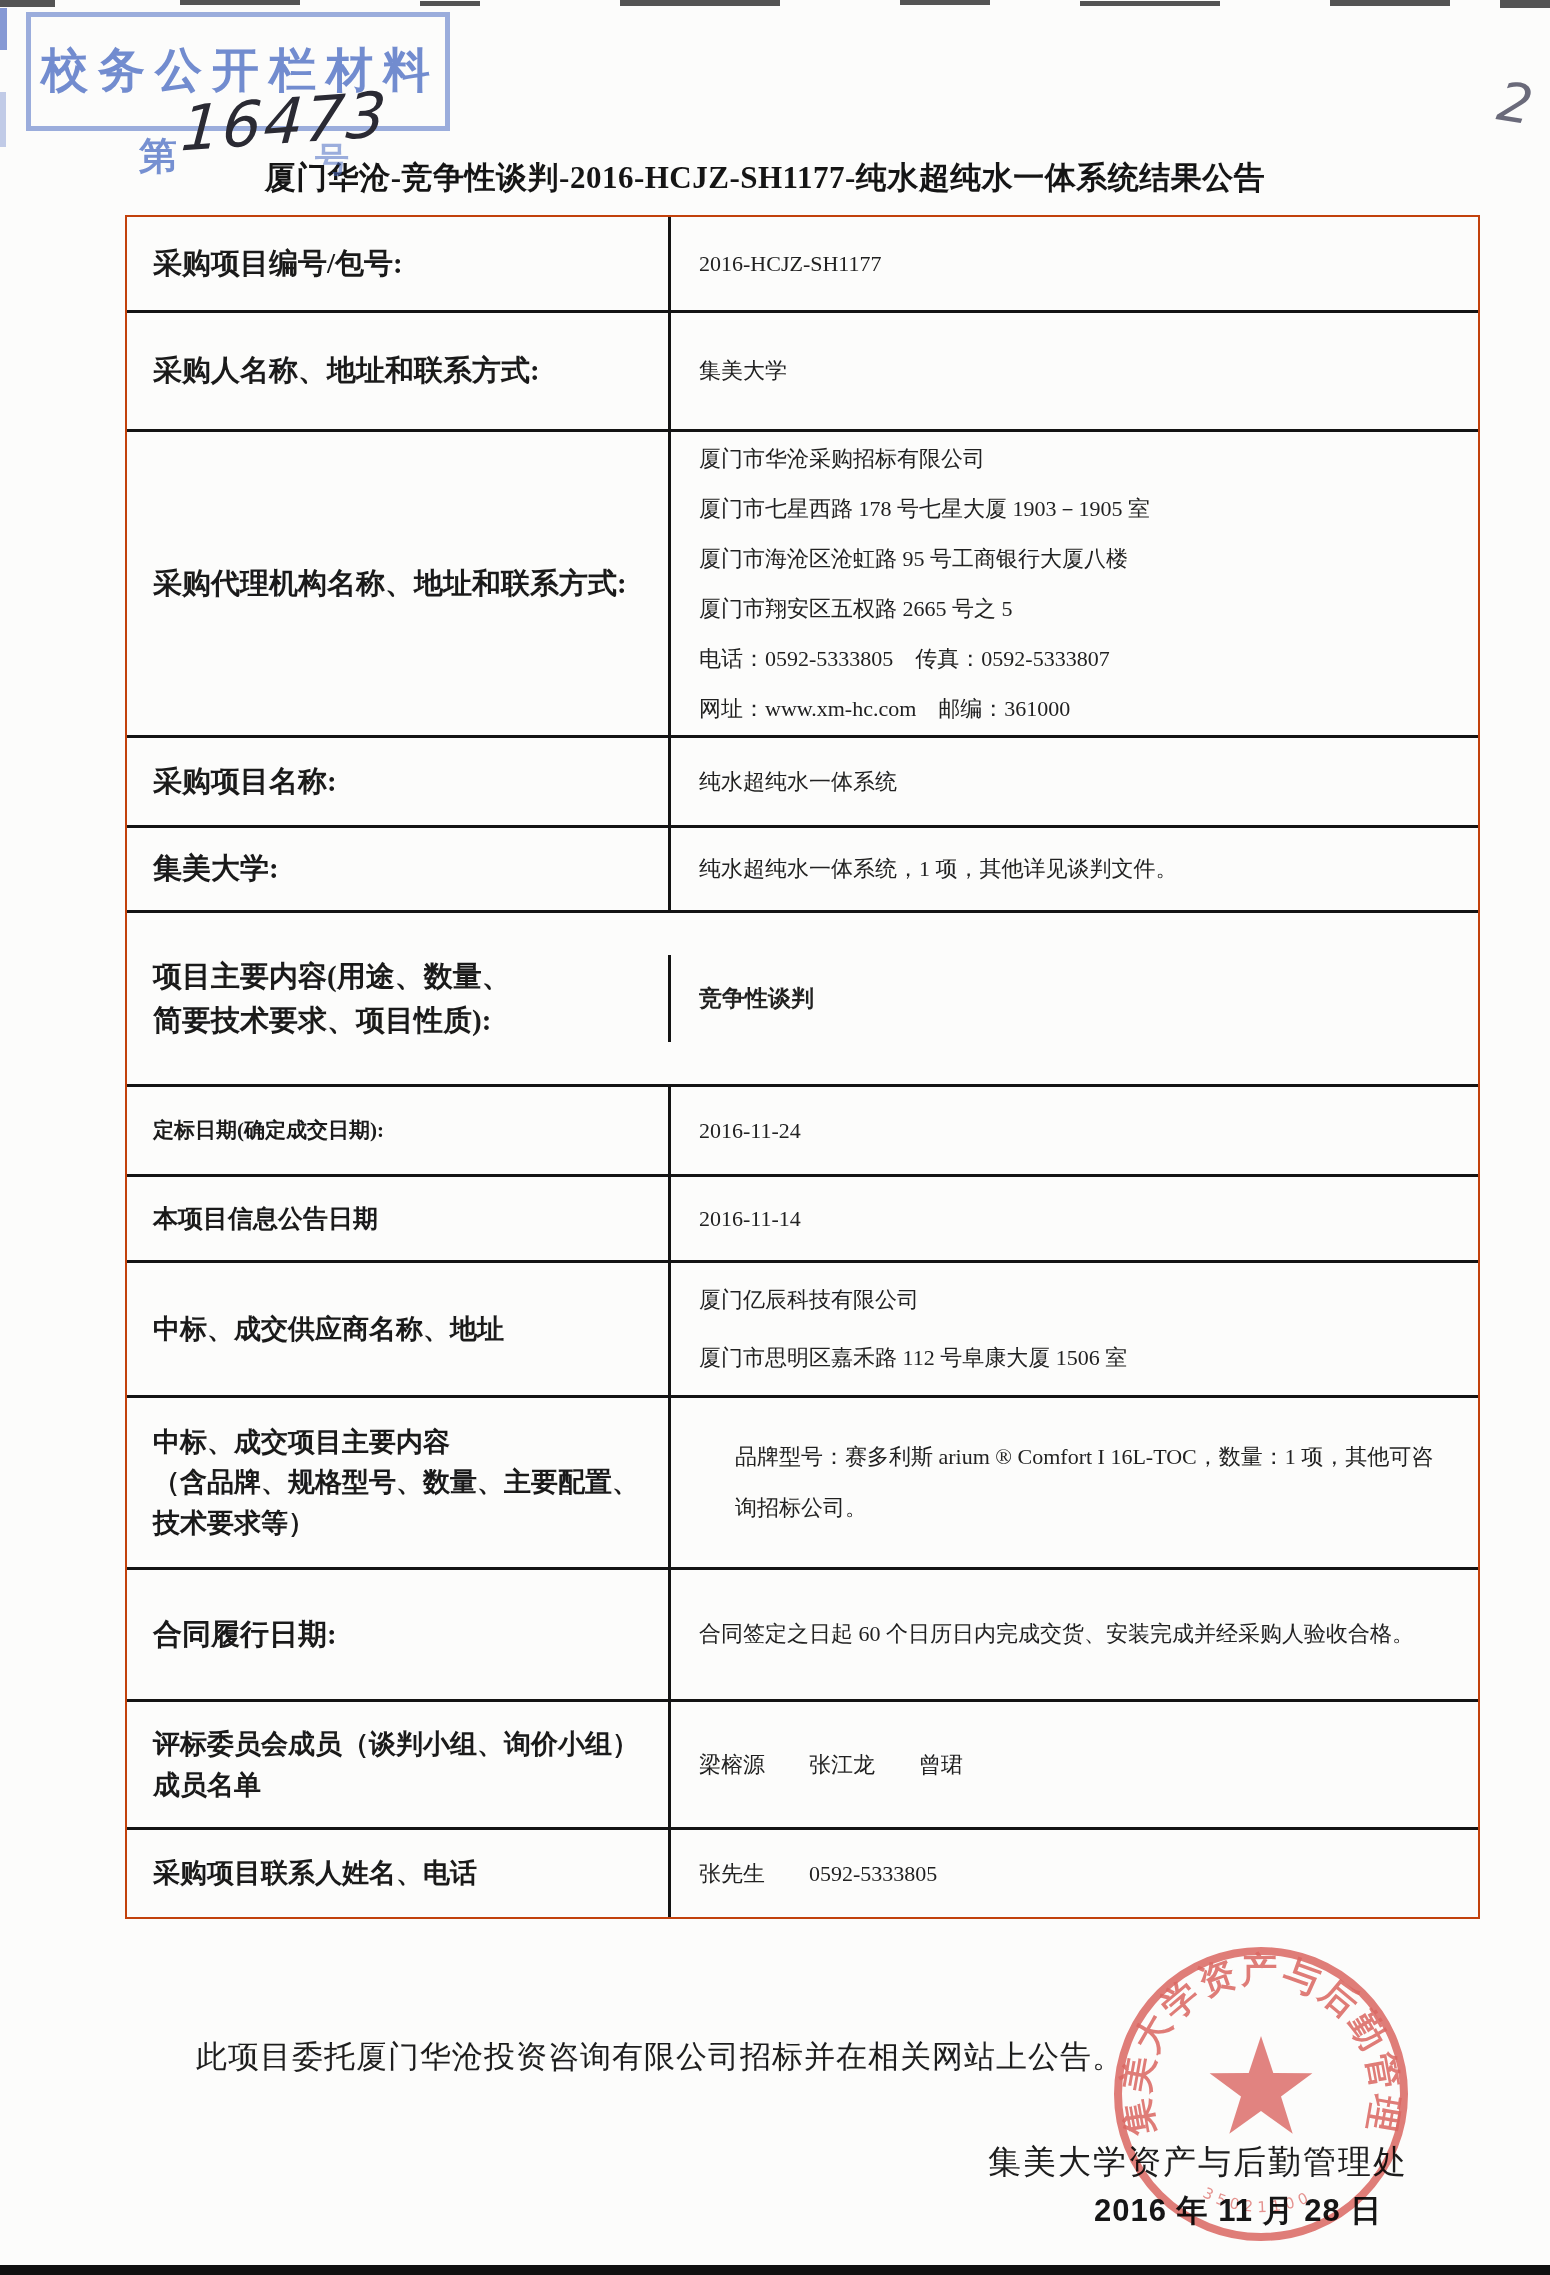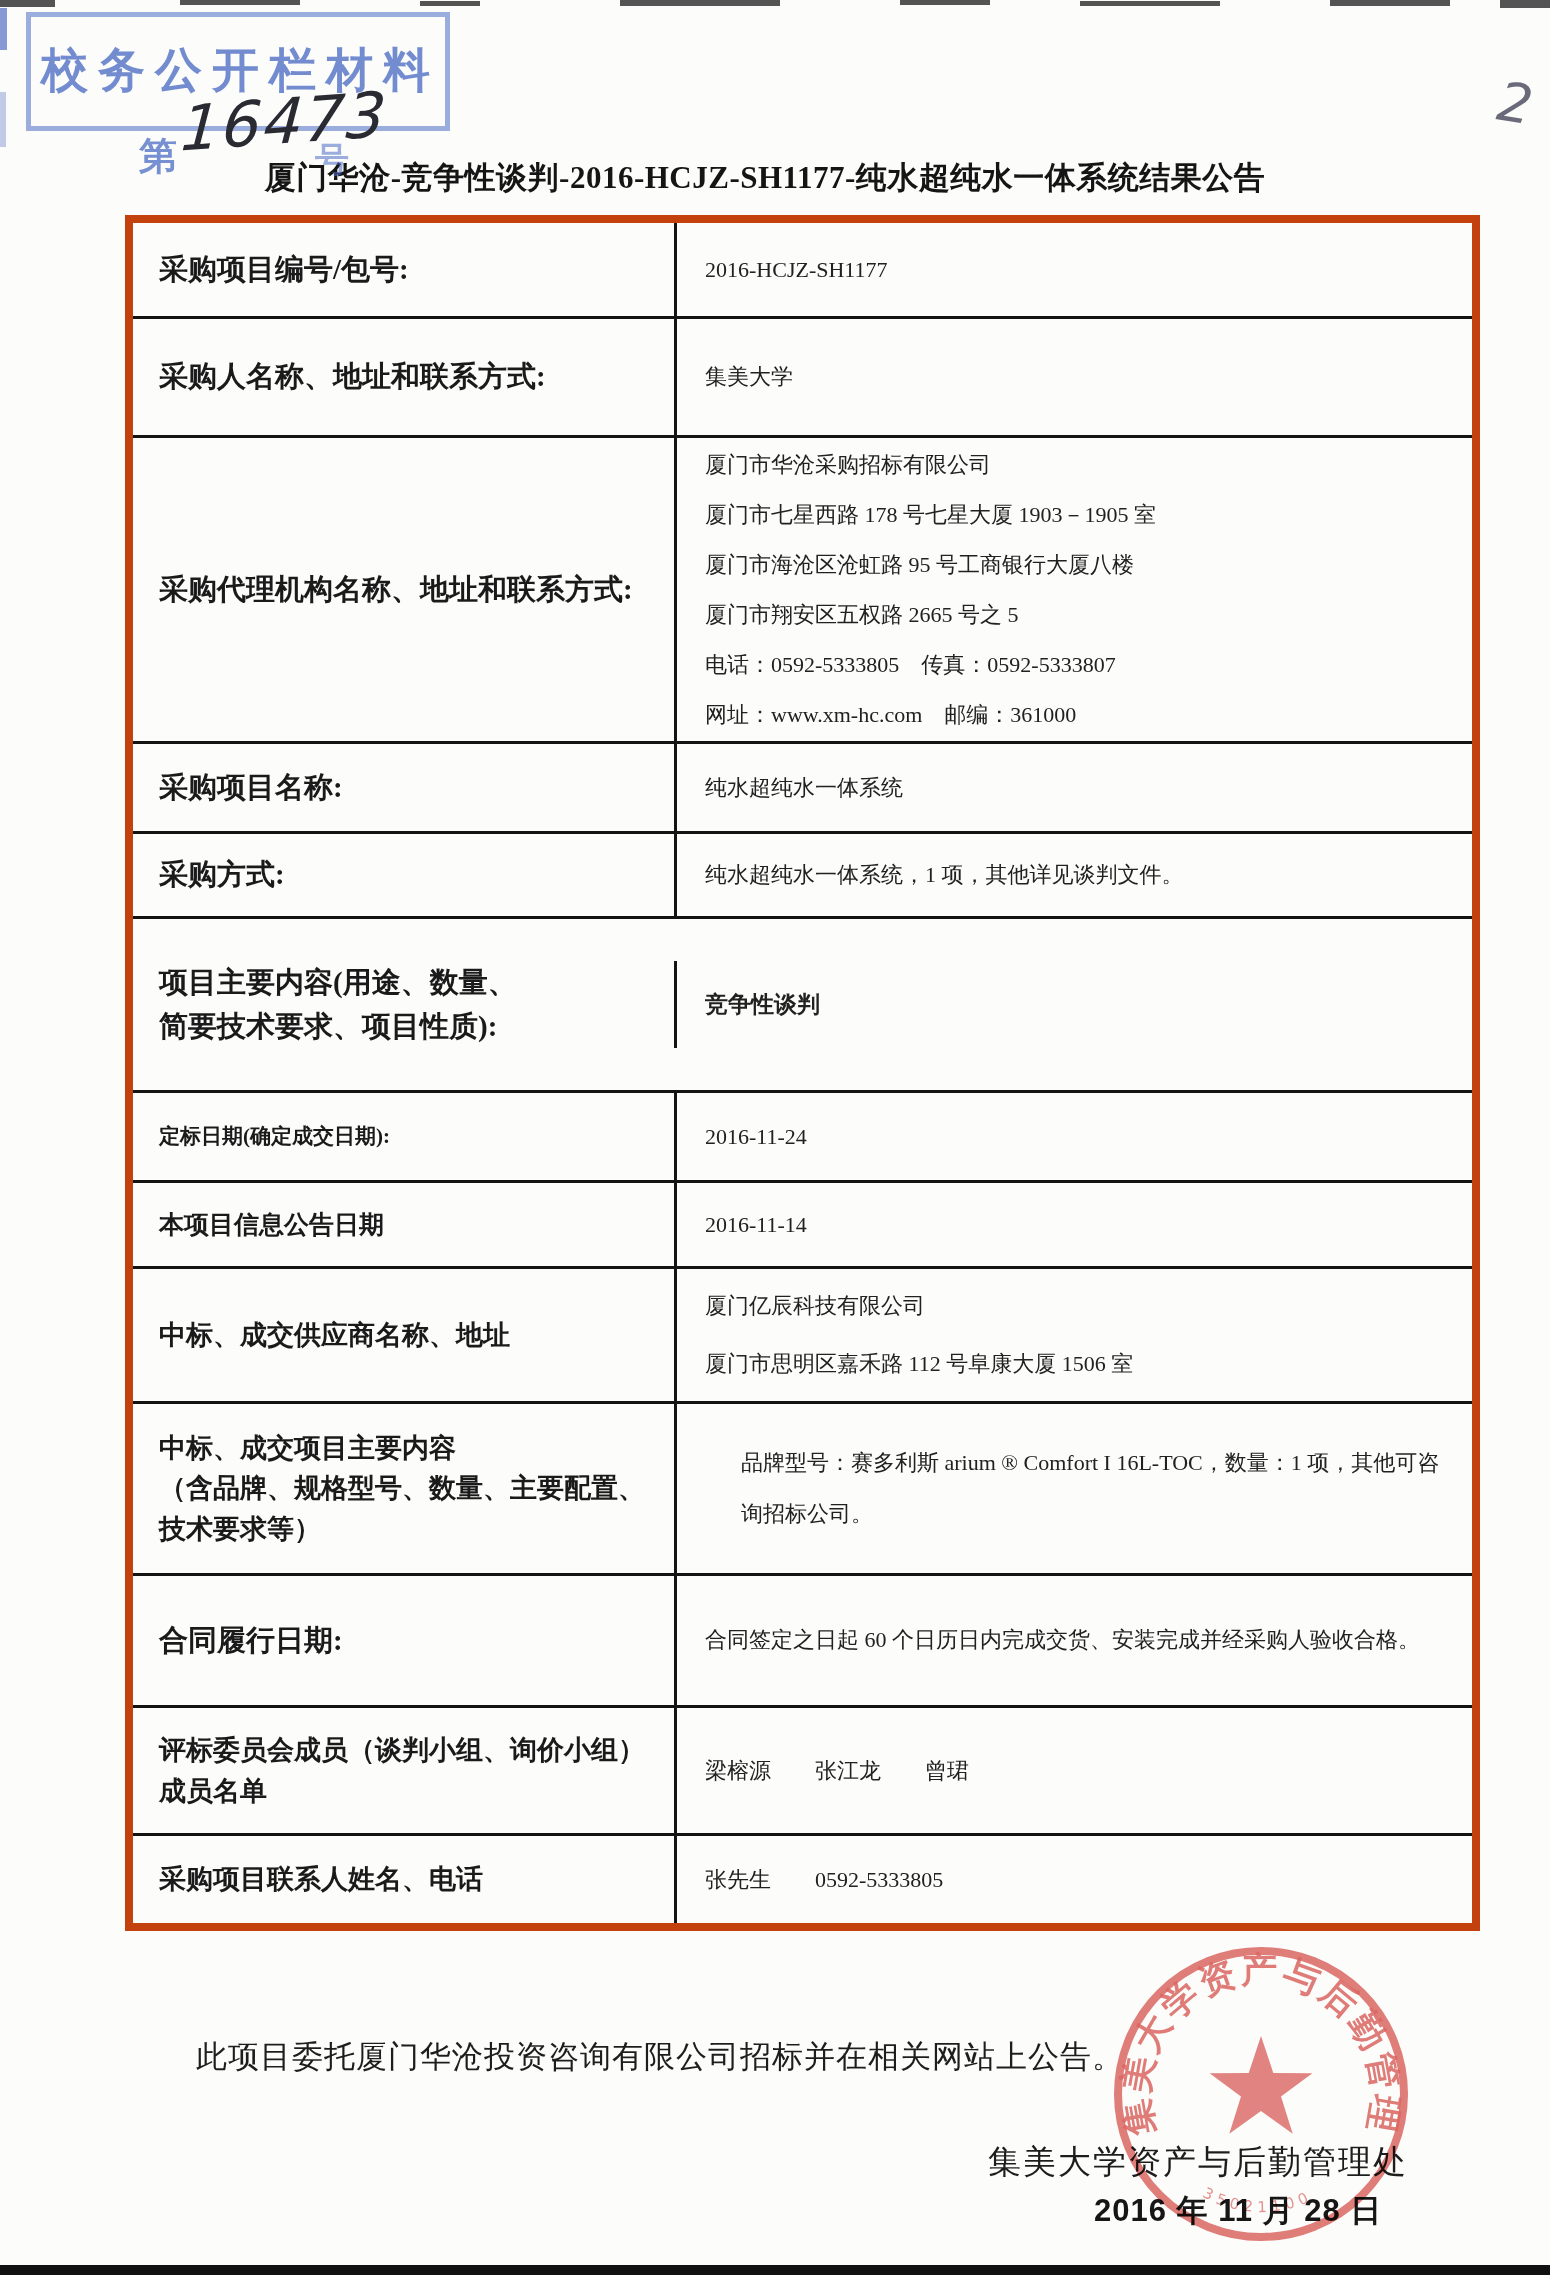--- a/index.html
+++ b/index.html
@@ -37,21 +37,21 @@
     font-family:"DejaVu Sans",cursive;color:#6a6a7a;transform:rotate(9deg);font-style:italic;
   }
   
   .doc-title{
     position:absolute;left:0;top:157px;width:1530px;text-align:center;
     font-size:31px;font-weight:700;letter-spacing:.5px;color:#151515;
   }
   
   .result-table{
     position:absolute;left:125px;top:215px;width:1355px;
-    border:8px solid #c2410c;box-sizing:border-box;z-index:1;background:transparent;
+    border:2px solid #c2410c;box-sizing:border-box;z-index:1;background:transparent;
   }
   .trow{display:flex;box-sizing:border-box;border-top:3px solid #141414;}
   .trow:first-child{border-top:none;}
   .lcell{
     width:544px;border-right:3px solid #141414;box-sizing:border-box;
     display:flex;align-items:center;padding:0 18px 0 26px;
     font-weight:700;font-size:29px;line-height:1.5;color:#1a1a1a;white-space:pre-line;
   }
   .vcell{
     flex:1;display:flex;flex-direction:column;justify-content:center;
@@ -139,21 +139,21 @@
       <div class="vline">网址：www.xm-hc.com　邮编：361000</div>
     </div>
   </div>
   <div class="trow r4">
     <div class="lcell">采购项目名称:</div>
     <div class="vcell">
         <div class="vline">纯水超纯水一体系统</div>
       </div>
   </div>
   <div class="trow r5">
-    <div class="lcell">采购方式:</div>
+    <div class="lcell">集美大学:</div>
     <div class="vcell">
         <div class="vline">纯水超纯水一体系统，1 项，其他详见谈判文件。</div>
       </div>
   </div>
   <div class="trow r6">
     <div class="lcell">项目主要内容(用途、数量、
 简要技术要求、项目性质):</div>
     <div class="vcell">
         <div class="vline">竞争性谈判</div>
       </div>

